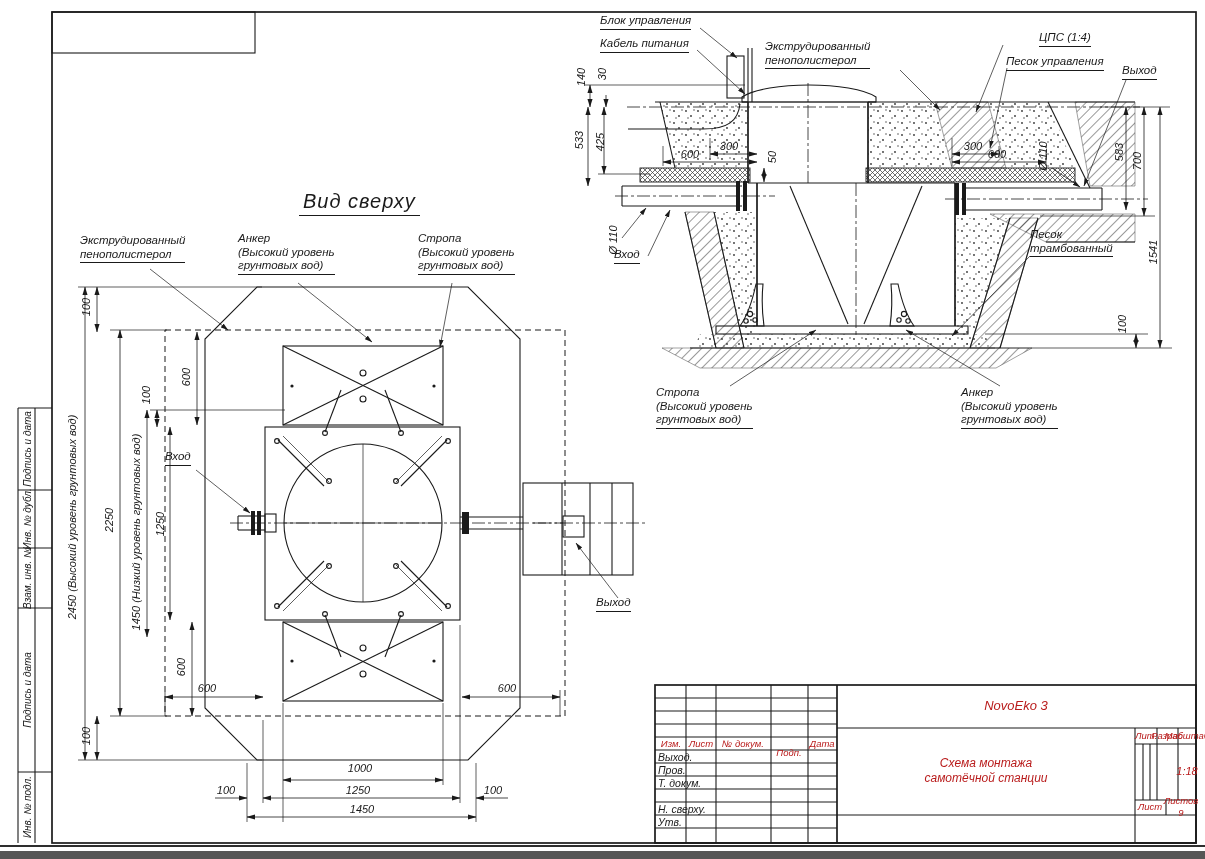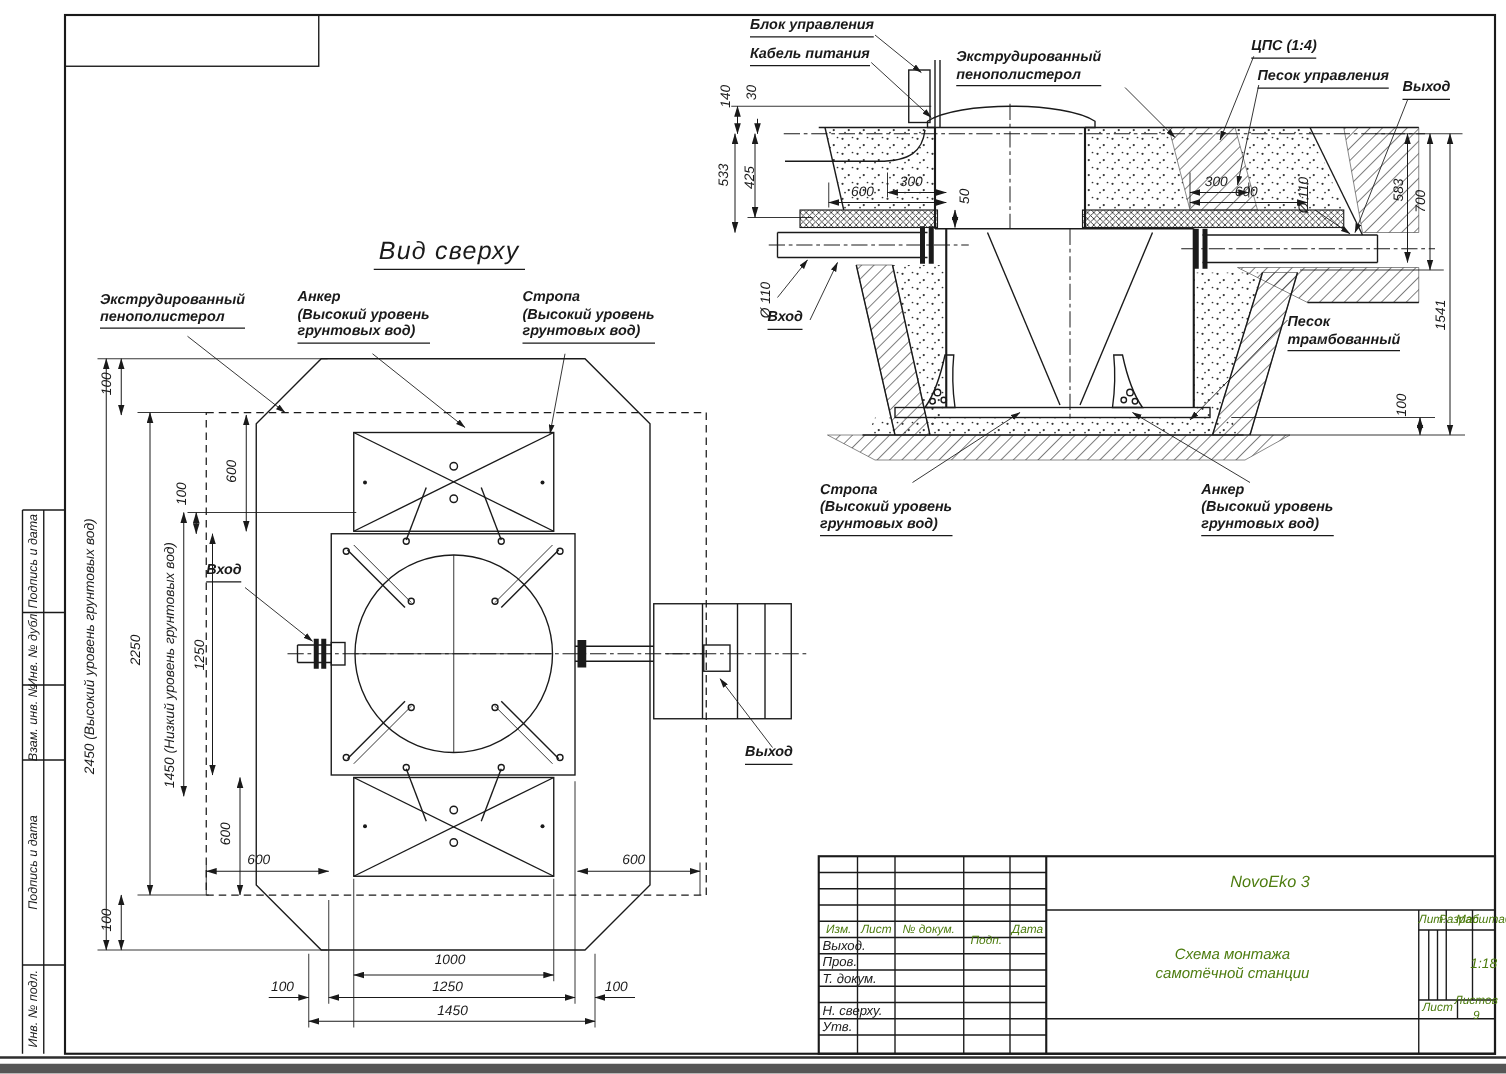--- a/index.html
+++ b/index.html
@@ -8,28 +8,28 @@
   svg{position:absolute;left:0;top:0;}
   .s{stroke:#1a1a1a;fill:none;stroke-width:1.1;}
   .s2{stroke:#1a1a1a;fill:none;stroke-width:1.7;}
   .thin{stroke:#1a1a1a;fill:none;stroke-width:.7;}
   .dimln{stroke:#1a1a1a;fill:none;stroke-width:.8;}
   .cl{stroke:#1a1a1a;fill:none;stroke-width:.8;stroke-dasharray:13 3 3 3;}
   .dash{stroke:#1a1a1a;fill:none;stroke-width:1;stroke-dasharray:6 4;}
   .blk{fill:#1a1a1a;stroke:none;}
   .lbl{position:absolute;font:italic 11.5px "Liberation Sans",sans-serif;color:#1a1a1a;
        white-space:pre-line;line-height:1.18;}
-  .shelf{border-bottom:1.2px solid #1a1a1a;padding-bottom:1px;font-weight:bold;}
+  .shelf{border-bottom:1.2px solid #1a1a1a;padding-bottom:1px;}
   .dim{position:absolute;font:italic 11px "Liberation Sans",sans-serif;color:#1a1a1a;
        transform:translate(-50%,-100%);white-space:nowrap;}
   .vdim{position:absolute;font:italic 11px "Liberation Sans",sans-serif;color:#1a1a1a;
        transform:translate(-50%,-50%) rotate(-90deg);white-space:nowrap;}
   .vtitle{position:absolute;font:italic 20px "Liberation Sans",sans-serif;letter-spacing:1px;
        border-bottom:1.4px solid #1a1a1a;padding:0 4px 2px 4px;}
-  .tb{position:absolute;font:italic 11px "Liberation Sans",sans-serif;color:#4d7c0f;
+  .tb{position:absolute;font:italic 11px "Liberation Sans",sans-serif;color:#b91c1c;
       transform:translate(-50%,-50%);white-space:pre-line;text-align:center;line-height:1.25;}
   .tbs{font-size:9.5px;}
   .tbl{position:absolute;font:italic 10.5px "Liberation Sans",sans-serif;color:#1a1a1a;white-space:nowrap;}
   .mlbl{position:absolute;font:italic 10px "Liberation Sans",sans-serif;color:#1a1a1a;
       transform:translate(-50%,-50%) rotate(-90deg);white-space:nowrap;}
   .botbar{position:absolute;left:0;top:851px;width:1205px;height:8px;background:#565656;}
   .botline{position:absolute;left:0;top:845px;width:1205px;height:2px;background:#2e2e2e;}
 </style>
 </head>
 <body>
@@ -307,25 +307,25 @@
     <line x1="1135" y1="800" x2="1196" y2="800" class="s"></line>
     <line x1="1166" y1="800" x2="1166" y2="815" class="s"></line>
     <line x1="837" y1="815" x2="1196" y2="815" class="s"></line>
   </g>
 </svg>
 
 <div class="lbl shelf" style="left:600px;top:14px">Блок управления</div>
 <div class="lbl shelf" style="left:600px;top:37px">Кабель питания</div>
 <div class="lbl shelf" style="left:765px;top:40px">Экструдированный
 пенополистерол</div>
-<div class="lbl shelf" style="left:1001px;top:31px">ЦПС (1:4)</div>
+<div class="lbl shelf" style="left:1039px;top:31px">ЦПС (1:4)</div>
 <div class="lbl shelf" style="left:1006px;top:55px">Песок управления</div>
 <div class="lbl shelf" style="left:1122px;top:64px">Выход</div>
 <div class="lbl shelf" style="left:614px;top:248px">Вход</div>
-<div class="lbl shelf" style="left:1030px;top:252px">Песок
+<div class="lbl shelf" style="left:1030px;top:228px">Песок
 трамбованный</div>
 <div class="lbl shelf" style="left:656px;top:386px">Стропа
 (Высокий уровень
 грунтовых вод)</div>
 <div class="lbl shelf" style="left:961px;top:386px">Анкер
 (Высокий уровень
 грунтовых вод)</div>
 
 <div class="vdim" style="left:581px;top:77px">140</div>
 <div class="vdim" style="left:602px;top:74px">30</div>

